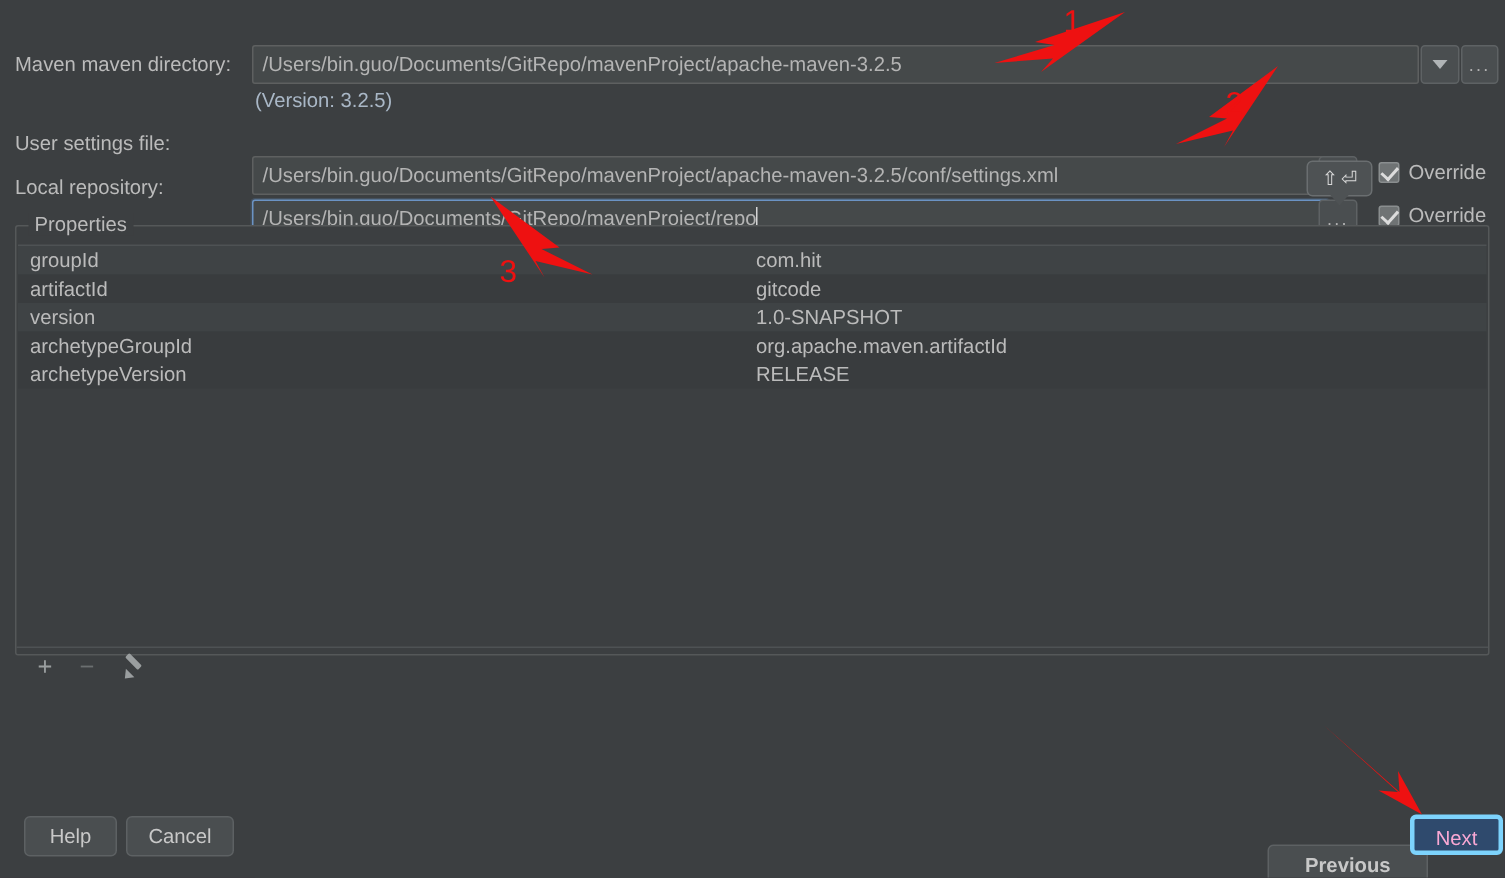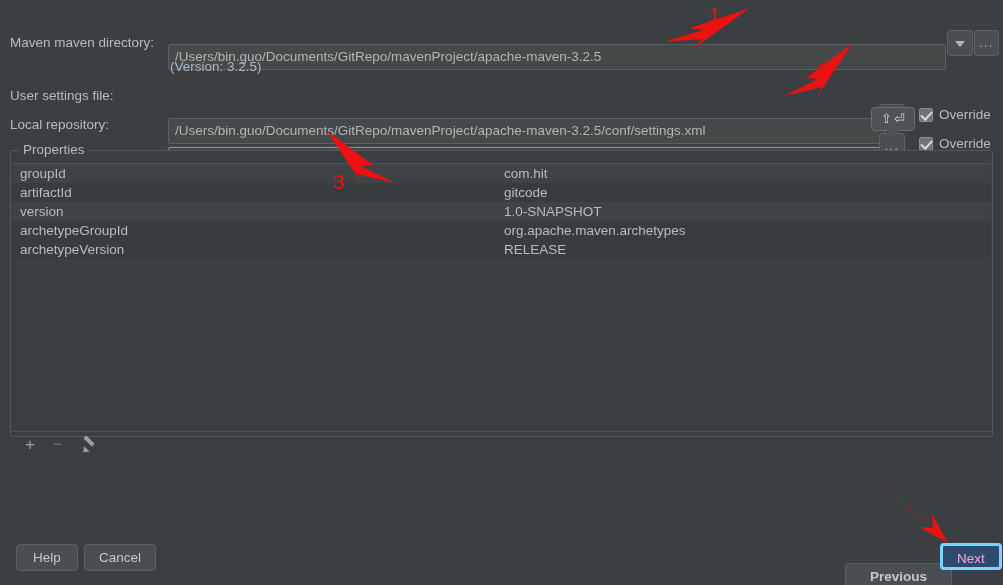--- a/index.html
+++ b/index.html
@@ -74,21 +74,20 @@
     background: #45494a;
     border: 1px solid #5e6060;
     border-radius: 2px;
     color: #b4b4b4;
     font-size: 13.5px;
     padding: 0 6px;
     line-height: 24px;
     height: 26px;
     white-space: nowrap;
     overflow: hidden;
-    margin-top: 14px;
   }
   .textfield.focused {
     border: 1px solid #6b93c4;
     box-shadow: 0 0 0 1px rgba(90,130,180,0.25);
   }
   .fld-maven    { left: 168px; top: 8px;  width: 778px; }
   .fld-settings { left: 168px; top: 82px; width: 718px; }
   .fld-repo     { left: 168px; top: 111px; width: 718px; }
 
   .caret {
@@ -354,21 +353,21 @@
       <div class="prow even">
         <span class="pkey">artifactId</span>
         <span class="pval">gitcode</span>
       </div>
       <div class="prow odd">
         <span class="pkey">version</span>
         <span class="pval">1.0-SNAPSHOT</span>
       </div>
       <div class="prow even">
         <span class="pkey">archetypeGroupId</span>
-        <span class="pval">org.apache.maven.archetypes</span>
+        <span class="pval">org.apache.maven.artifactId</span>
       </div>
       <div class="prow even">
         <span class="pkey">archetypeVersion</span>
         <span class="pval">RELEASE</span>
       </div>
     </div>
 
     <div class="props-toolbar">
       <span class="tb-icon">+</span>
       <span class="tb-icon dim">−</span>

